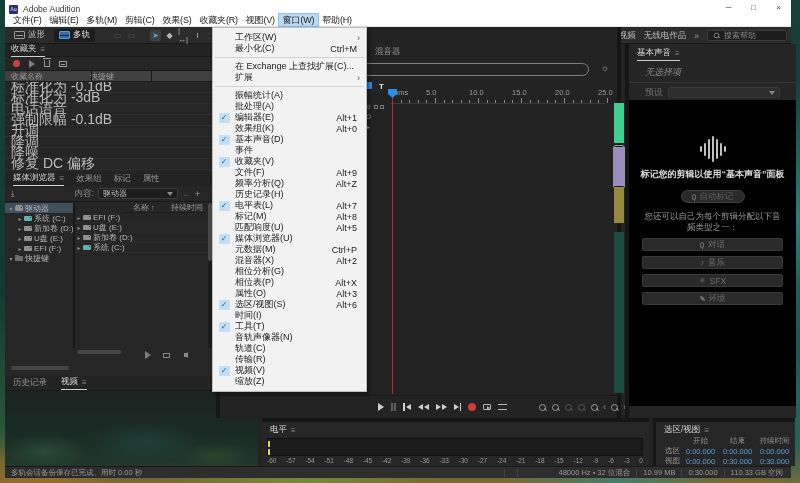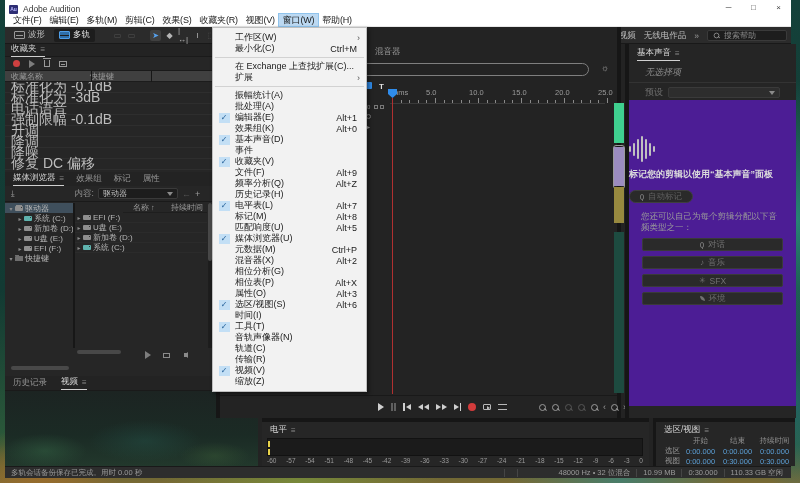--- a/index.html
+++ b/index.html
@@ -148,21 +148,21 @@
   .selview{ position:absolute; left:648px; top:418px; width:142px; height:48px; background:#262626; border-top:4px solid #161616; border-left:3px solid #161616;}
   .sv-grid{ position:absolute; left:2px; top:14px; right:2px; font-size:7.5px; }
   .sv-r{ display:flex; height:10px; align-items:center; }
   .sv-c1{ width:24px; text-align:right; color:#9a9a9a; padding-right:2px;}
   .sv-c{ width:37px; text-align:center; }
 
   
   .es{ position:absolute; left:620px; top:44px; width:171px; height:374px; background:#252525; border-left:4px solid #161616; }
   .es-row{ padding:3px 16px; border-bottom:1px solid #333; }
   .es-select{ flex:1; height:11px; background:#2d2d2d; border:1px solid #3a3a3a; border-radius:2px; display:flex; align-items:center; padding:0 4px;}
-  .es-body{ position:absolute; left:0; top:56px; width:100%; bottom:12px; background:#4c1d95; }
+  .es-body{ position:absolute; left:0; top:56px; width:100%; bottom:12px; background:#000000; text-align:center; }
   .wf-ico{ display:inline-flex; align-items:center; gap:2px; height:26px; margin-top:36px;}
   .wf-ico i{ display:block; width:2px; background:#c0c0c0; border-radius:1px;}
   .es-head{ font-size:9px; font-weight:bold; color:#dcdcdc; white-space:nowrap; margin-top:6px; }
   .es-autotag{ display:inline-flex; align-items:center; gap:4px; margin-top:9px; height:13px; padding:0 10px; border:1px solid #3f3f3f; border-radius:7px; color:#606060; font-size:8.5px; background:#2a2a2a;}
   .es-hint{ font-size:8.5px; color:#9a9a9a; margin:8px 12px 0; line-height:11px; }
   .es-btn{ margin:5px 13px 0; height:13px; border:1px solid #3a3a3a; border-radius:2px; background:#2a2a2a; color:#707070; font-size:8.5px; display:flex; align-items:center; justify-content:center; gap:4px; }
   .mic-ico{ width:4px; height:6px; border:1px solid #707070; border-radius:2px; position:relative;}
   .mic-ico::after{ content:""; position:absolute; left:1px; bottom:-2px; width:1px; height:2px; background:#707070;}
   .note-ico{ font-size:8px; color:#707070; }
   .sfx-ico{ font-size:8px; color:#707070; }

